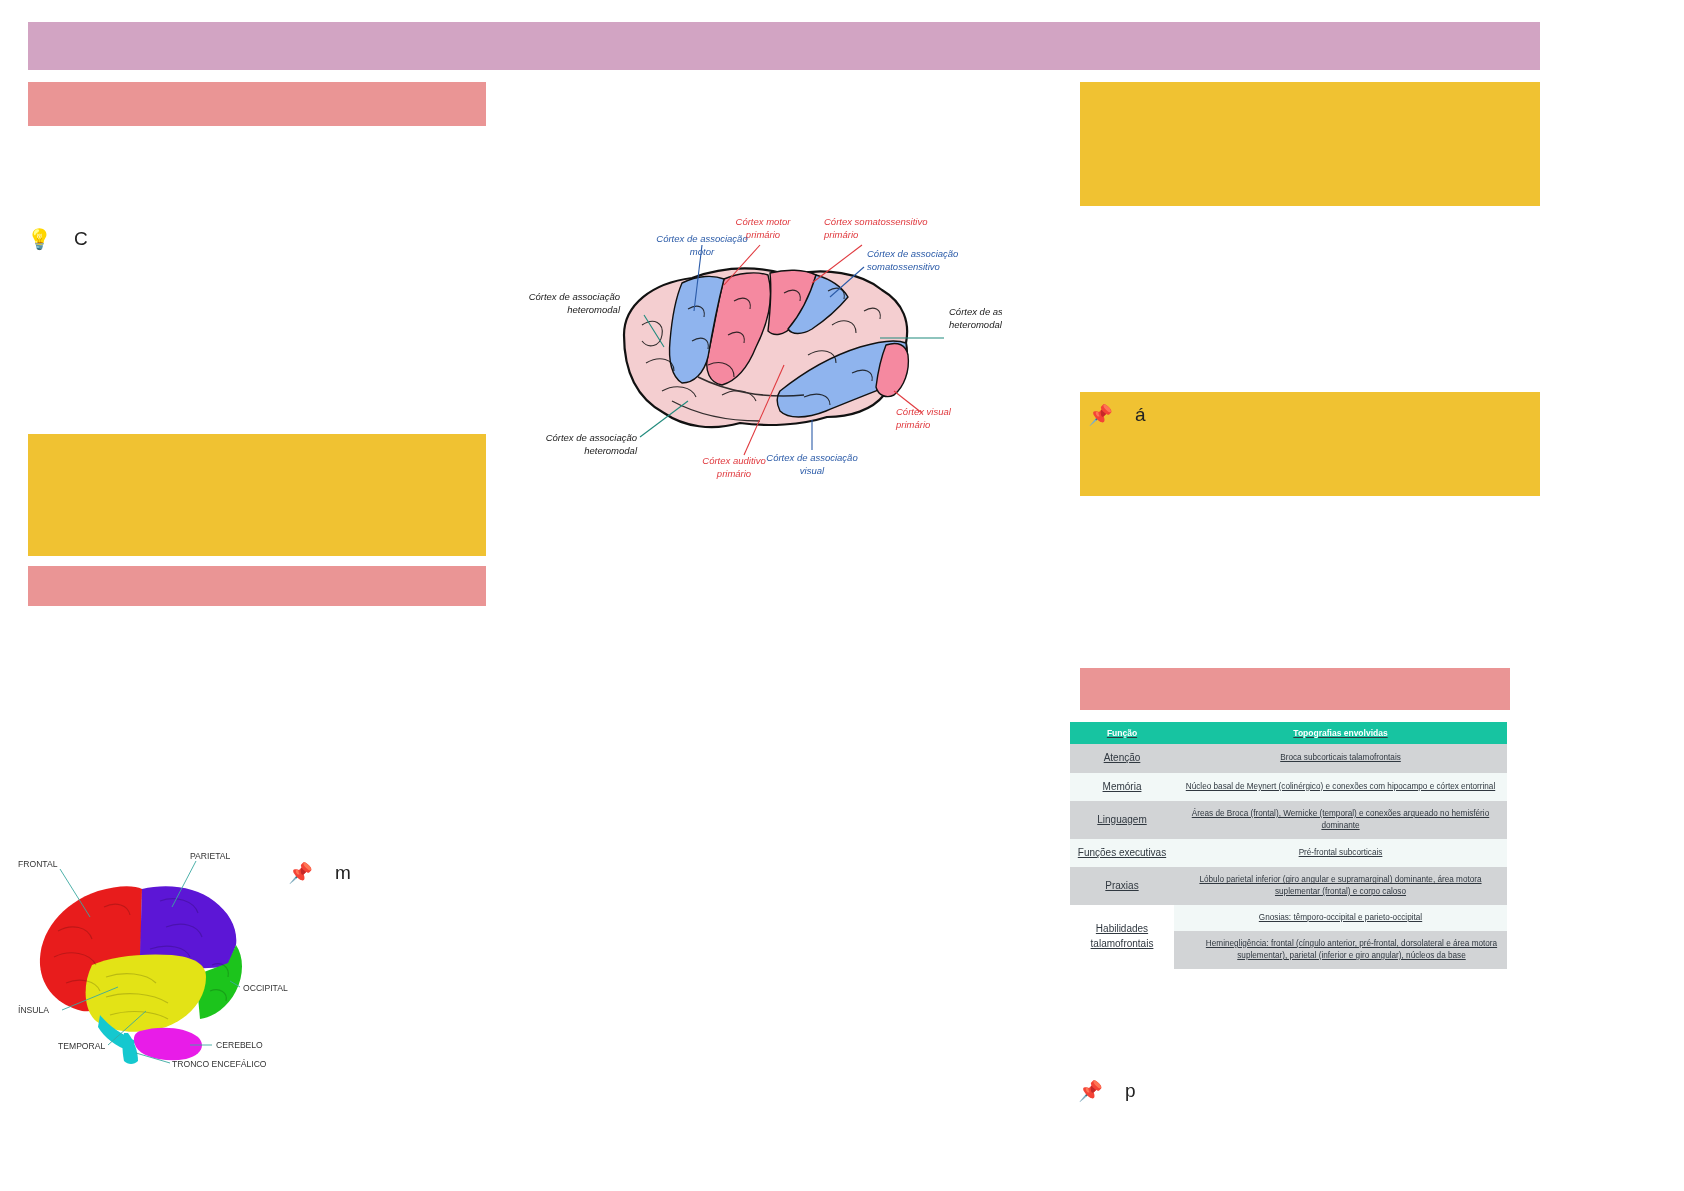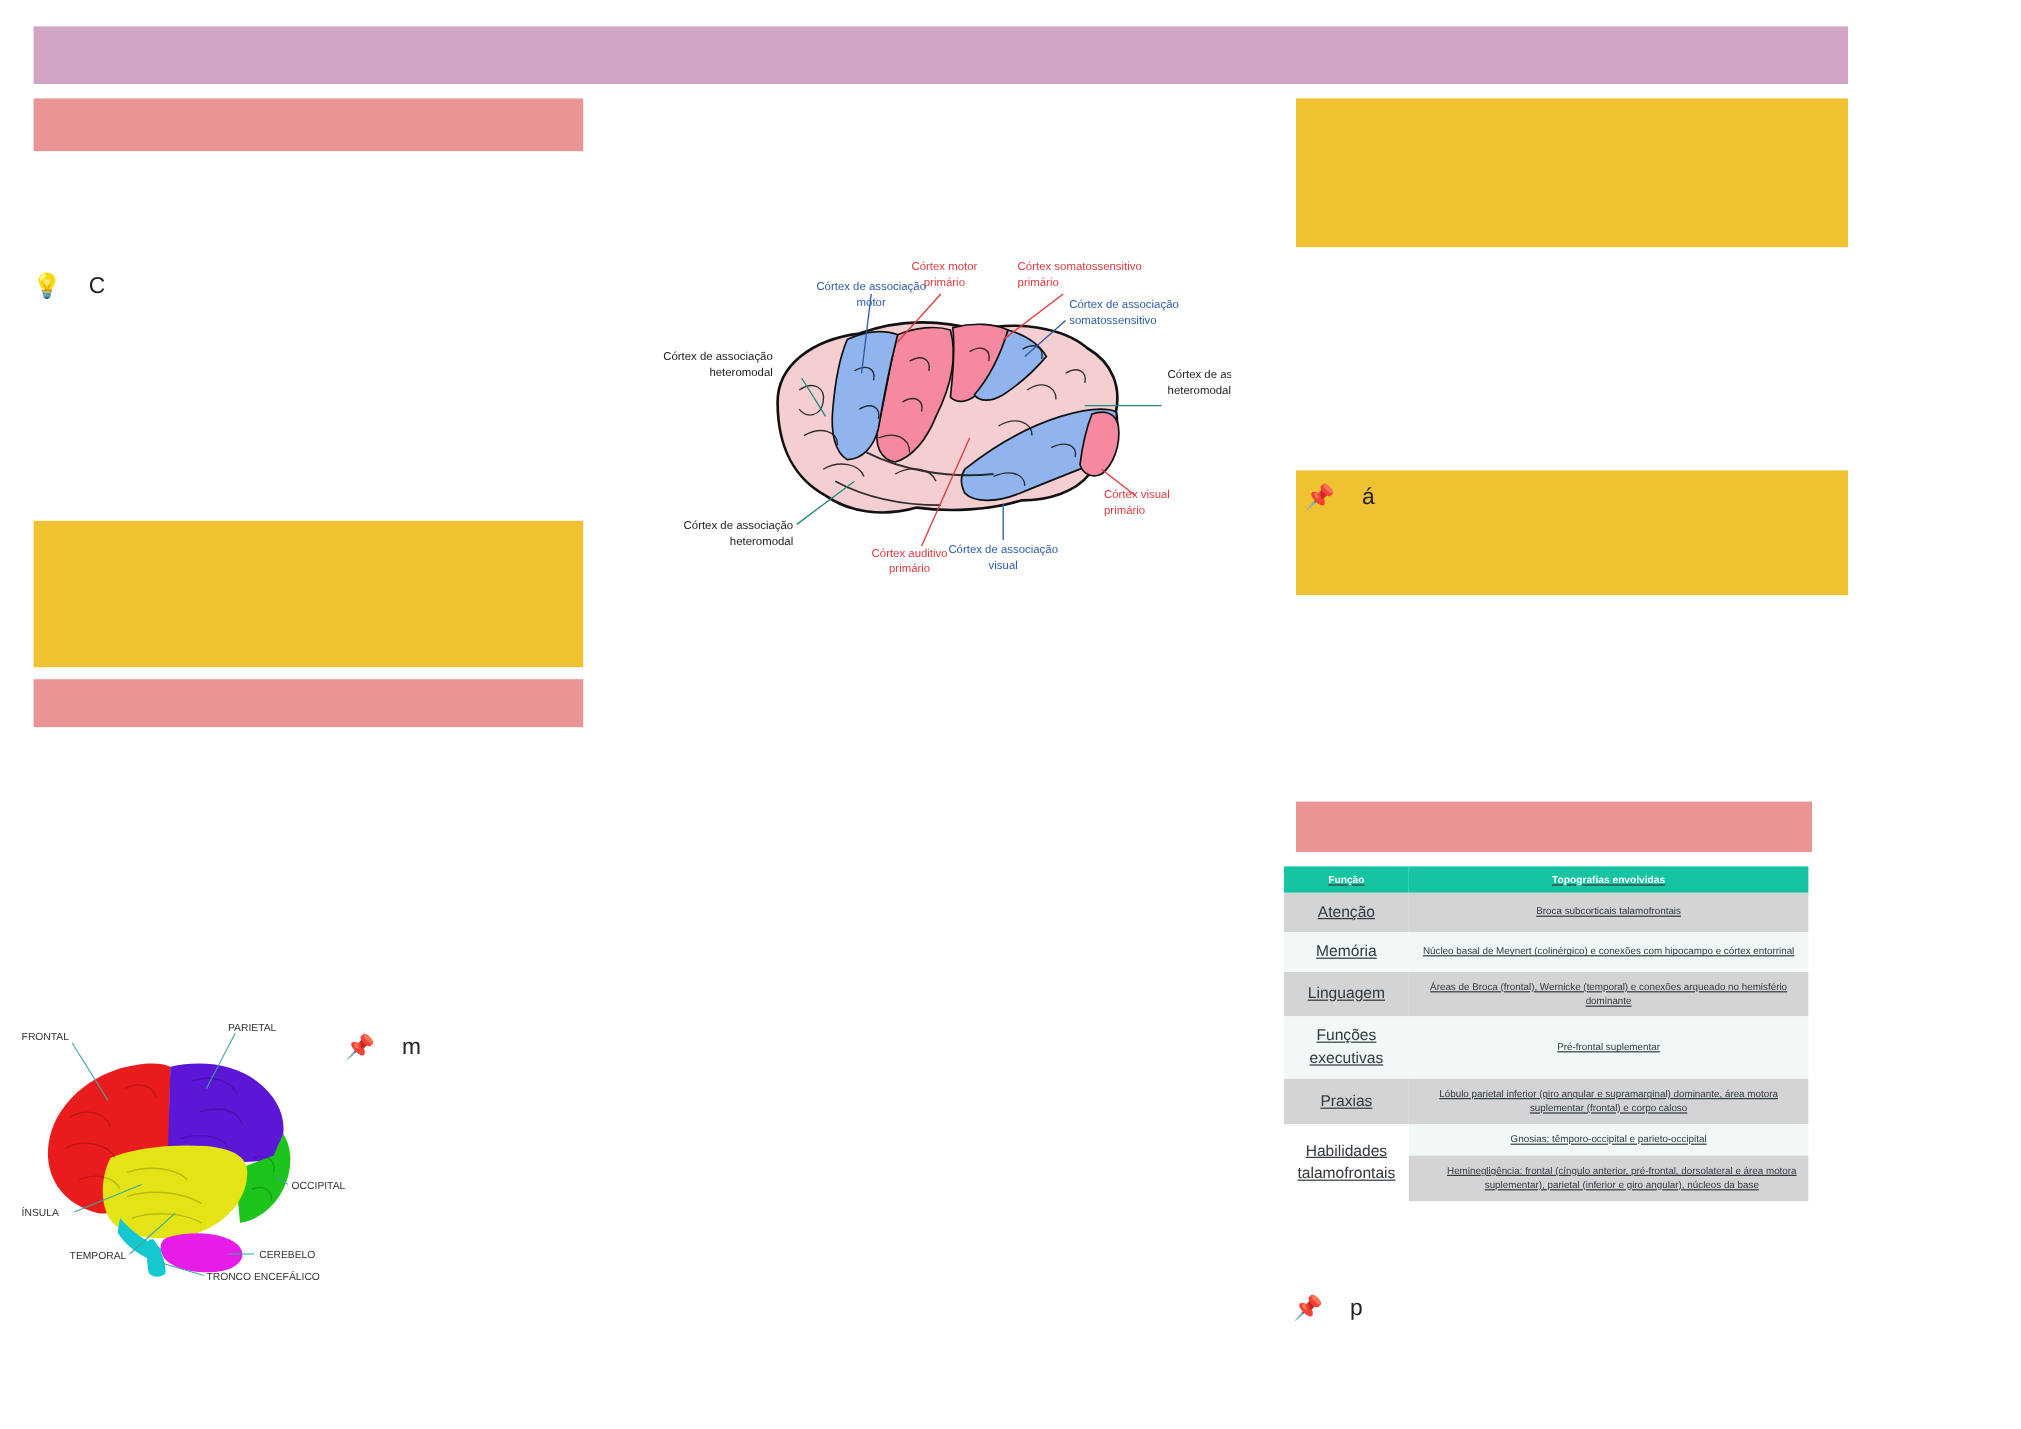--- a/index.html
+++ b/index.html
@@ -41,24 +41,25 @@
   .note-emoji {
     font-size: 20px;
     line-height: 1;
     display: inline-block;
   }
   .note-text { font-size: 19px; color: #222; }
 
   
   .cortex-fig {
     position: absolute;
-    left: 536px;
+    left: 512px;
     top: 205px;
     width: 490px;
     height: 290px;
+    font-style: italic;
   }
   .cortex-fig svg { display: block; }
 
   
   .lobes-fig {
     position: absolute;
     left: 0px;
     top: 845px;
     width: 320px;
     height: 225px;
@@ -90,21 +91,21 @@
     padding: 7px 6px;
     text-align: center;
     vertical-align: middle;
     line-height: 1.45;
     border: none;
   }
   .col-fn  { width: 104px; }
   .col-tp  { width: 333px; }
   .row-shade td { background: #d2d4d6; }
   .row-light td { background: #f2f8f7; }
-  .cell-fn  { font-size: 13px; }
+  .cell-fn  { font-size: 10px; }
   .cell-tp  { font-size: 8.2px; }
 </style>
 </head>
 <body>
 
 <div class="page">
 
   <div class="banner banner-mauve" style="left:28px;  top:22px;   width:1512px; height:48px;"></div>
   <div class="banner banner-salmon" style="left:28px;  top:82px;   width:458px;  height:44px;"></div>
   <div class="banner banner-yellow" style="left:1080px;top:82px;   width:460px;  height:124px;"></div>
@@ -319,21 +320,21 @@
       <tr class="row-light">
         <td class="cell-fn">Memória</td>
         <td class="cell-tp">Núcleo basal de Meynert (colinérgico) e conexões com hipocampo e córtex entorrinal</td>
       </tr>
       <tr class="row-shade">
         <td class="cell-fn">Linguagem</td>
         <td class="cell-tp">Áreas de Broca (frontal), Wernicke (temporal) e conexões arqueado no hemisfério dominante</td>
       </tr>
       <tr class="row-light">
         <td class="cell-fn">Funções executivas</td>
-        <td class="cell-tp">Pré-frontal suplementar</td>
+        <td class="cell-tp">Pré-frontal subcorticais</td>
       </tr>
       <tr class="row-shade">
         <td class="cell-fn">Praxias</td>
         <td class="cell-tp">Lóbulo parietal inferior (giro angular e supramarginal) dominante, área motora suplementar (frontal) e corpo caloso</td>
       </tr>
       <tr>
         <td class="cell-fn" rowspan="2" style="background:#ffffff;">
           <div>Habilidades</div>
           <div>talamofrontais</div>
         </td>

